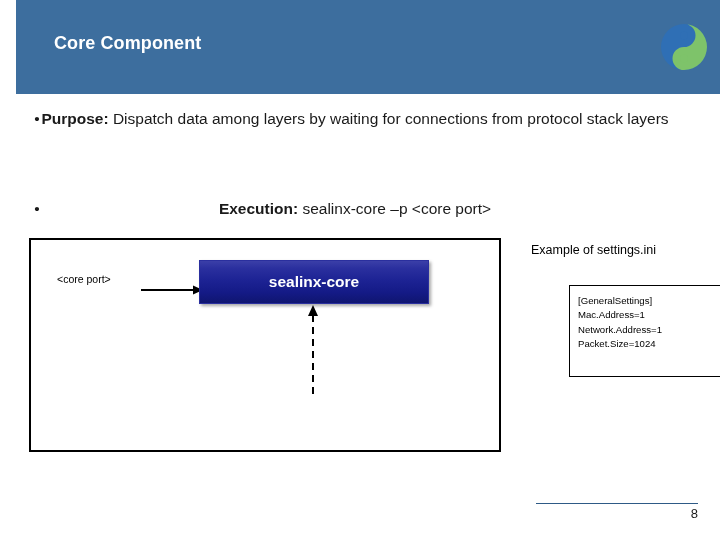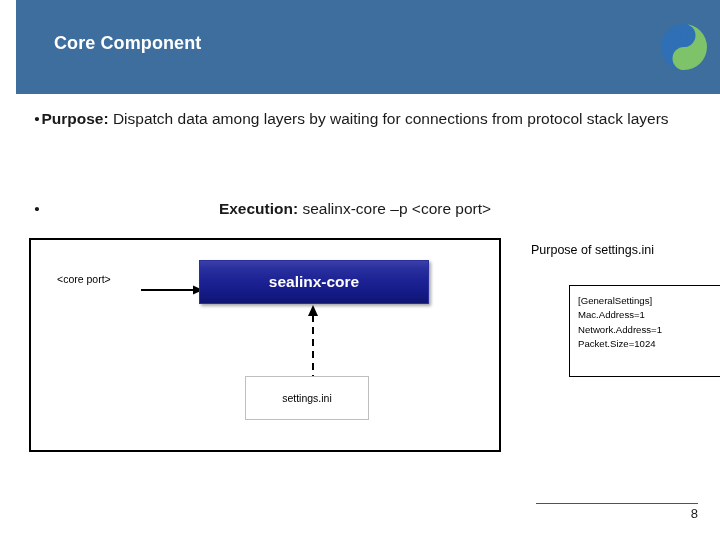--- a/index.html
+++ b/index.html
@@ -232,26 +232,23 @@
     <span>sealinx-core</span>
   </div>
 
   <div class="dashed-arrow">
     <svg width="12" height="90" viewBox="0 0 12 90">
       <line x1="6" y1="90" x2="6" y2="12" stroke="#000000" stroke-width="2" stroke-dasharray="7,5"></line>
       <polygon points="1,12 11,12 6,1" fill="#000000"></polygon>
     </svg>
   </div>
 
-  <div class="settings-box">
-    <span>settings.ini</span>
-  </div>
-</div>
-
-<div class="example-caption">Purpose of settings.ini</div>
+</div>
+
+<div class="example-caption">Example of settings.ini</div>
 
 <div class="ini-box">
   <div class="ini-line">[GeneralSettings]</div>
   <div class="ini-line">Mac.Address=1</div>
   <div class="ini-line">Network.Address=1</div>
   <div class="ini-line">Packet.Size=1024</div>
 </div>
 
 <div class="footer-rule"></div>
 <div class="page-number">8</div>

